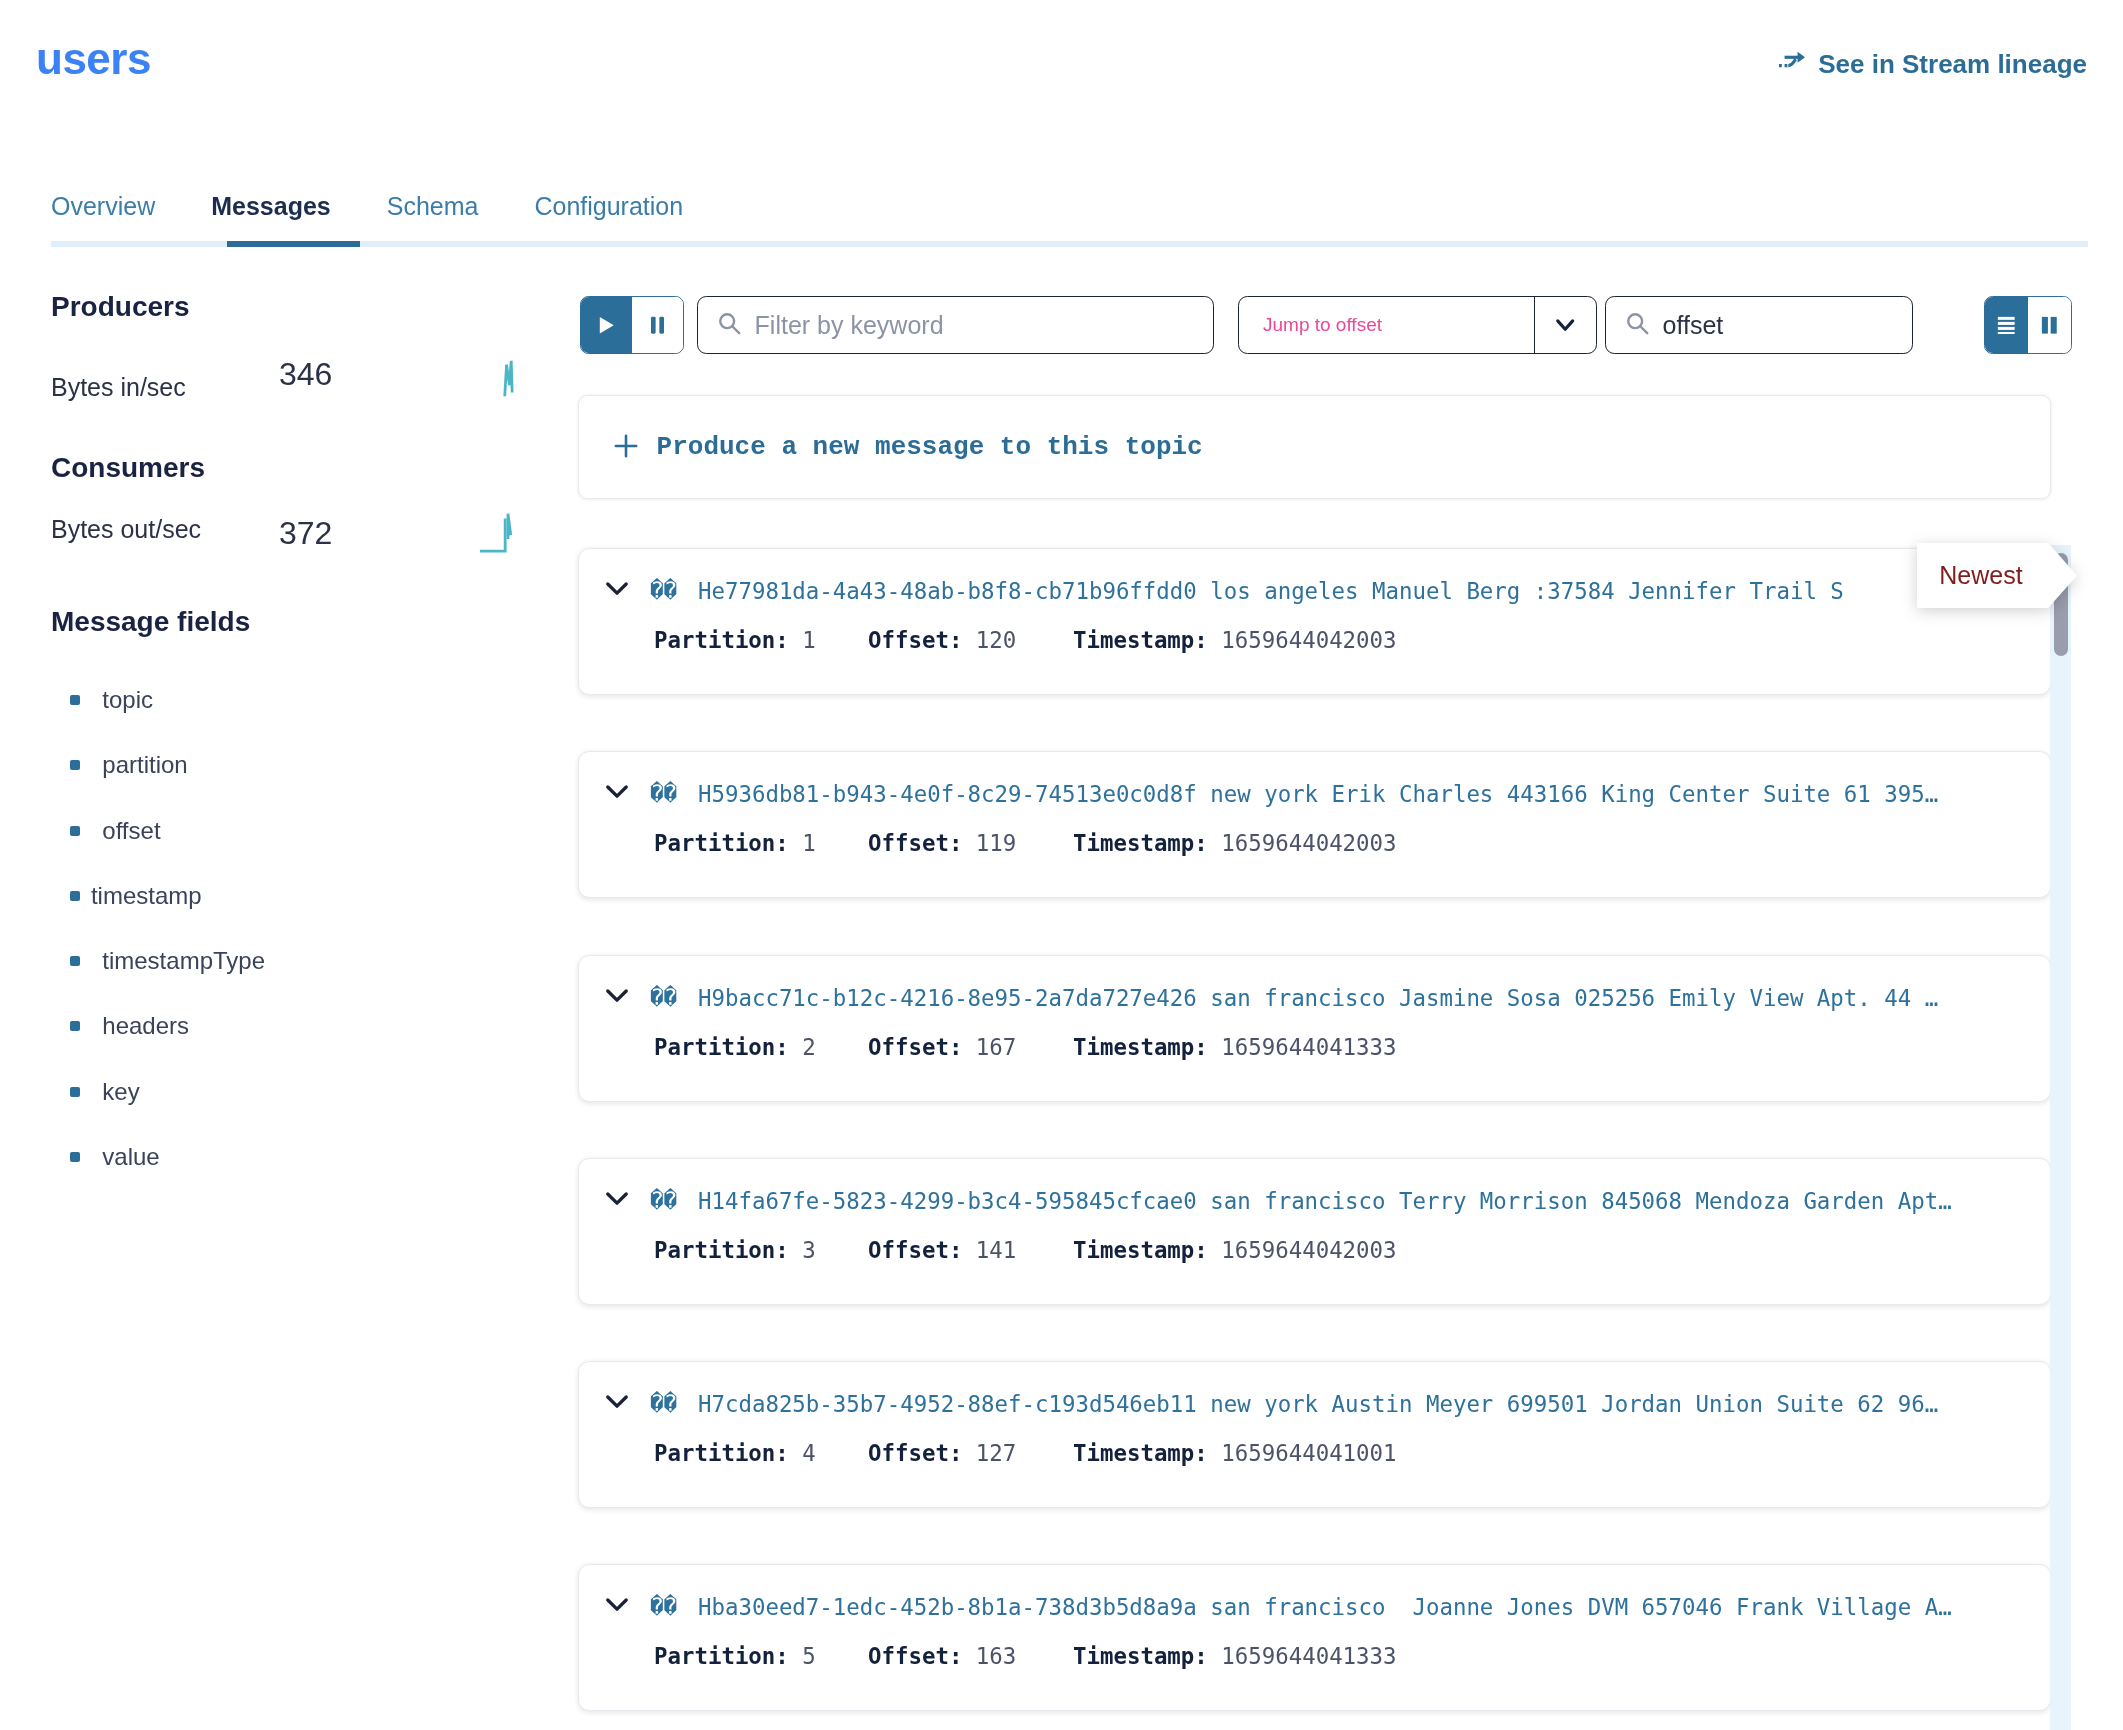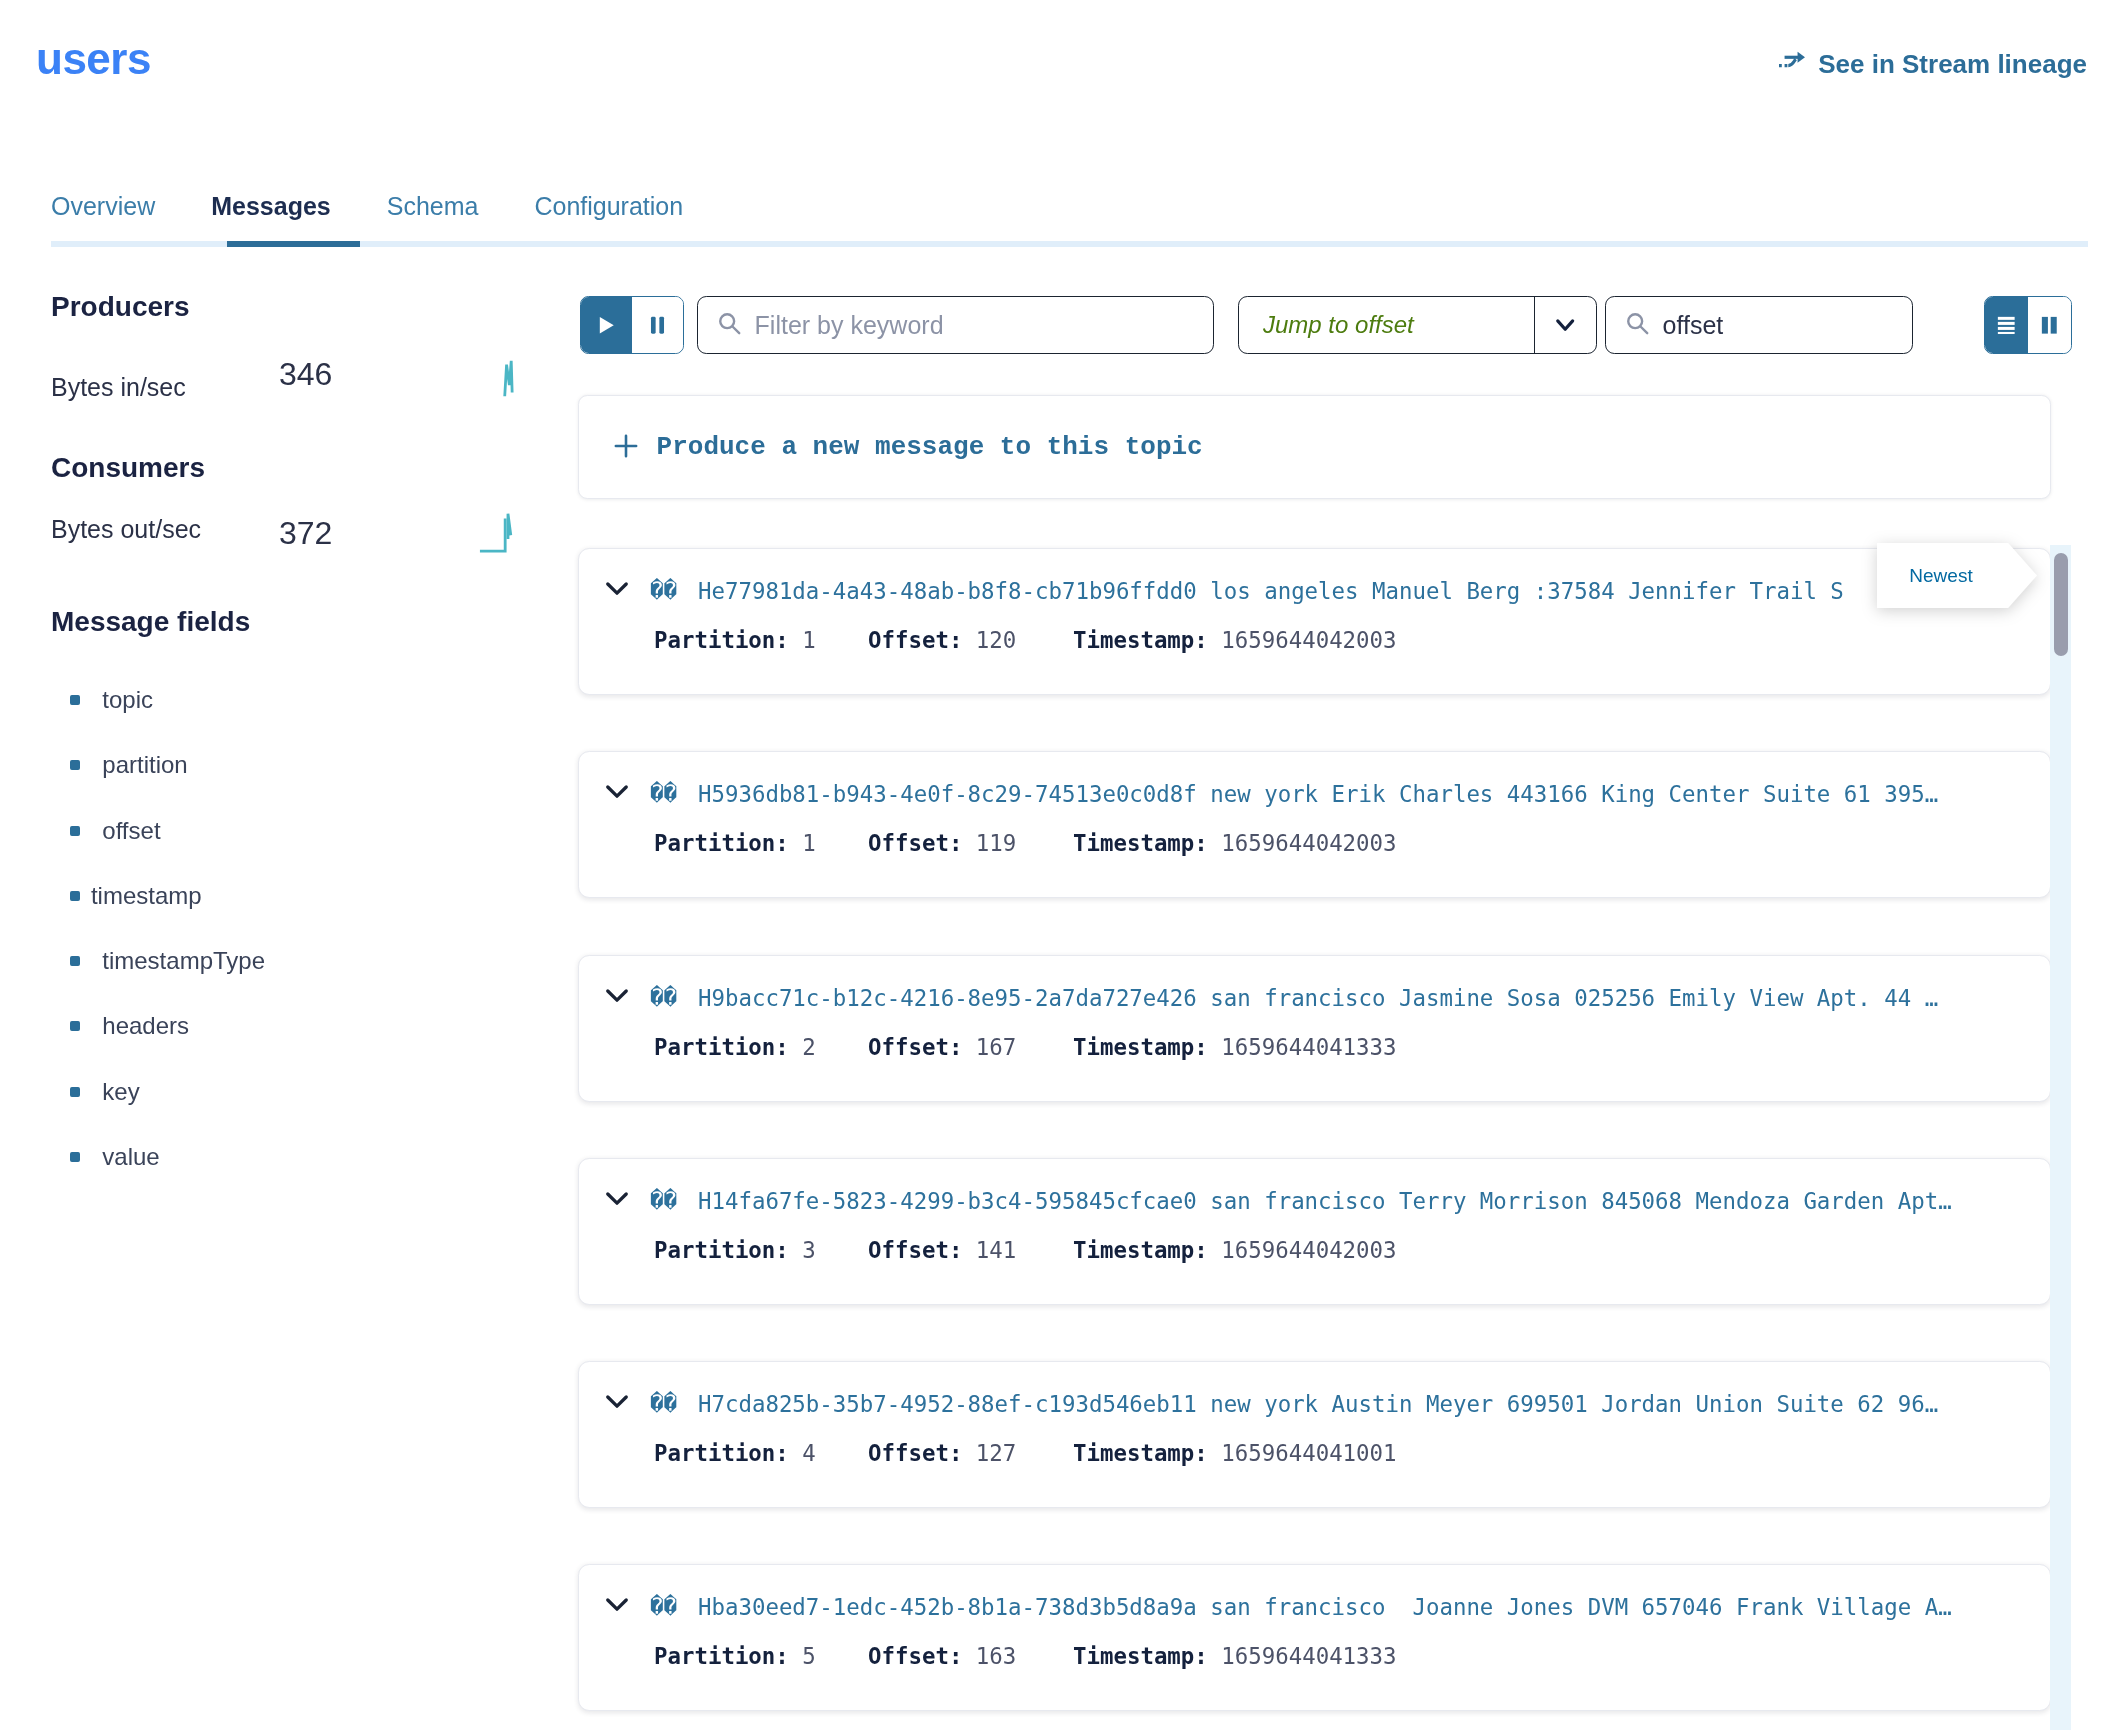--- a/index.html
+++ b/index.html
@@ -38,21 +38,21 @@
   .vt .list-view { background:#2b6e99; }
   .vt .col-view { background:#ffffff; }
   .inputbox { position:absolute; top:296px; height:58px; border:1.9px solid #1b2430; border-radius:9.3px; background:#fff;
     display:flex; align-items:center; gap:13px; padding:0 18.6px; }
   .filter { left:697px; width:517px; }
   .inputbox input { border:none; outline:none; flex:1; font-size:25px; font-family:"Liberation Sans", sans-serif; color:#2b3147; background:transparent; }
   .inputbox input::placeholder { color:#8c93a6; }
   .offsetbox { left:1605px; width:308px; }
   .jump { position:absolute; left:1238px; top:296px; width:359px; height:58px; border:1.9px solid #1b2430; border-radius:9.3px; background:#fff;
     display:flex; align-items:center; cursor:pointer; }
-  .jump-label { flex:1; font-size:24px; color:#4d7c0f; padding-left:24px;font-style:italic; }
+  .jump-label { flex:1; font-size:19px; color:#ec4899; padding-left:24px; }
   .jump-caret { width:62px; height:100%; border-left:1.9px solid #1b2430; display:flex; align-items:center; justify-content:center; }
   
   .produce-card { position:absolute; left:578px; top:395px; width:1473px; height:104px; background:#fff;
     border:0.9px solid #e7e9ef; border-radius:9.3px; box-shadow:0 0.9px 3.7px rgba(16,24,40,.08);
     display:flex; align-items:center; gap:18.6px; padding-left:35px; cursor:pointer; }
   .produce-label { font-size:26px; font-weight:bold; color:#2c6d98;font-family:Liberation Mono, monospace; }
   
   .msg-list { position:absolute; left:0; top:0; }
   .card.msg { position:absolute; left:578px; width:1473px; height:147px; background:#fff;
     border:0.9px solid #e7e9ef; border-radius:11.2px; box-shadow:0 1.9px 5.6px rgba(16,24,40,.10); overflow:hidden; }
@@ -63,21 +63,21 @@
   .mmeta { position:absolute; left:0; top:78px; width:100%; height:34px; font-family:"DejaVu Sans Mono", monospace; font-size:22.4px; }
   .pair { position:absolute; white-space:pre; }
   .pair .lbl { font-weight:bold; color:#14213d; }
   .pair .val { color:#4c5268; }
   .pair.p { left:75px; } .pair.o { left:289px; } .pair.t { left:494px; }
   
   .newest-wrap { position:absolute; left:1877px; top:543px; width:160px; height:65px; filter:drop-shadow(0 3.7px 7.5px rgba(0,0,0,.18)); z-index:5; }
   .newest { width:100%; height:100%; background:#ffffff;
     clip-path:polygon(0 0, 82% 0, 100% 50%, 82% 100%, 0 100%);
     display:flex; align-items:center; justify-content:center; padding-right:32px;
-    font-size:19px; color:#0369a1; }
+    font-size:25px; color:#7f1d1d;margin-left:40px; }
   
   .scroll-track { position:absolute; left:2050px; top:545px; width:21.4px; height:1185px; background:#e8f4fb; }
   .scroll-thumb { position:absolute; left:3.7px; top:7.5px; width:14px; height:103px; background:#999dad; border-radius:7.5px; cursor:grab; }
 </style>
 </head>
 <body>
 
 <div class="page">
 
   <h1 class="title">users</h1>

